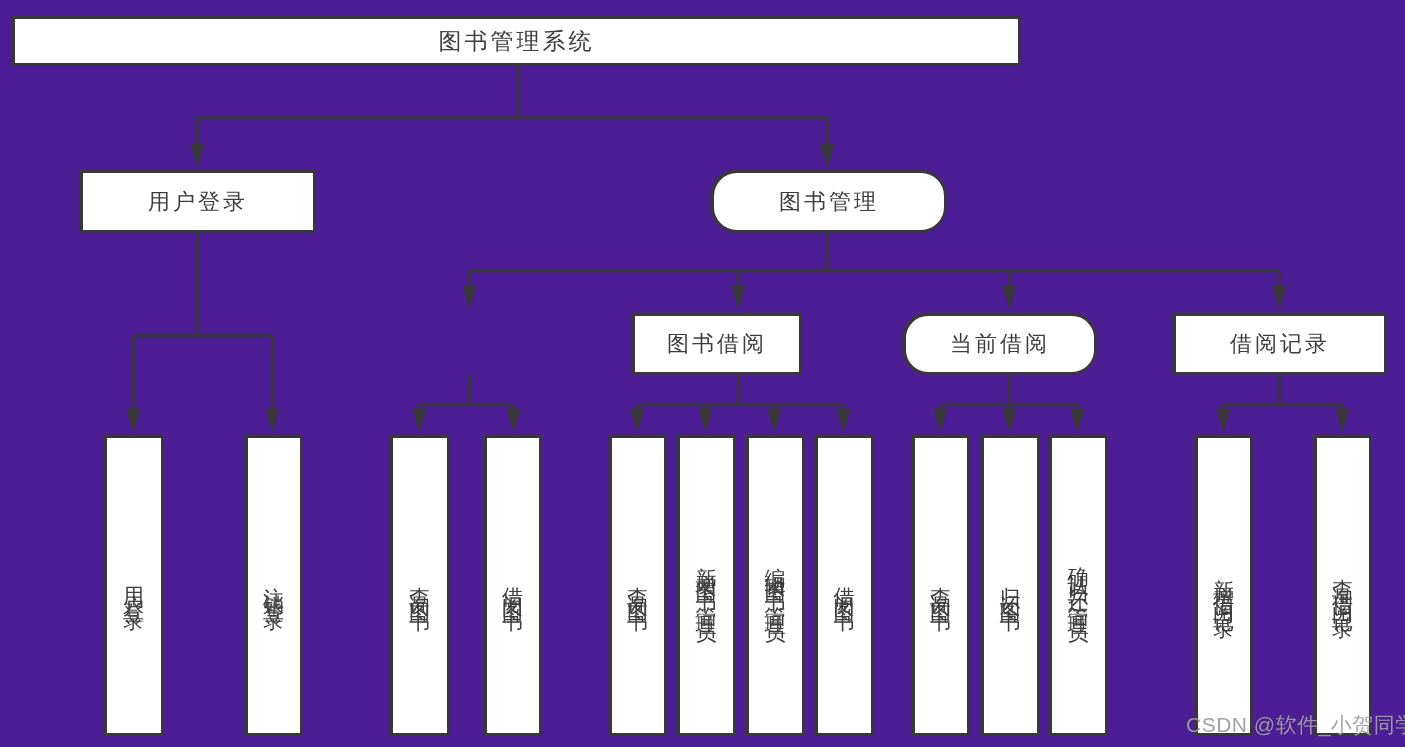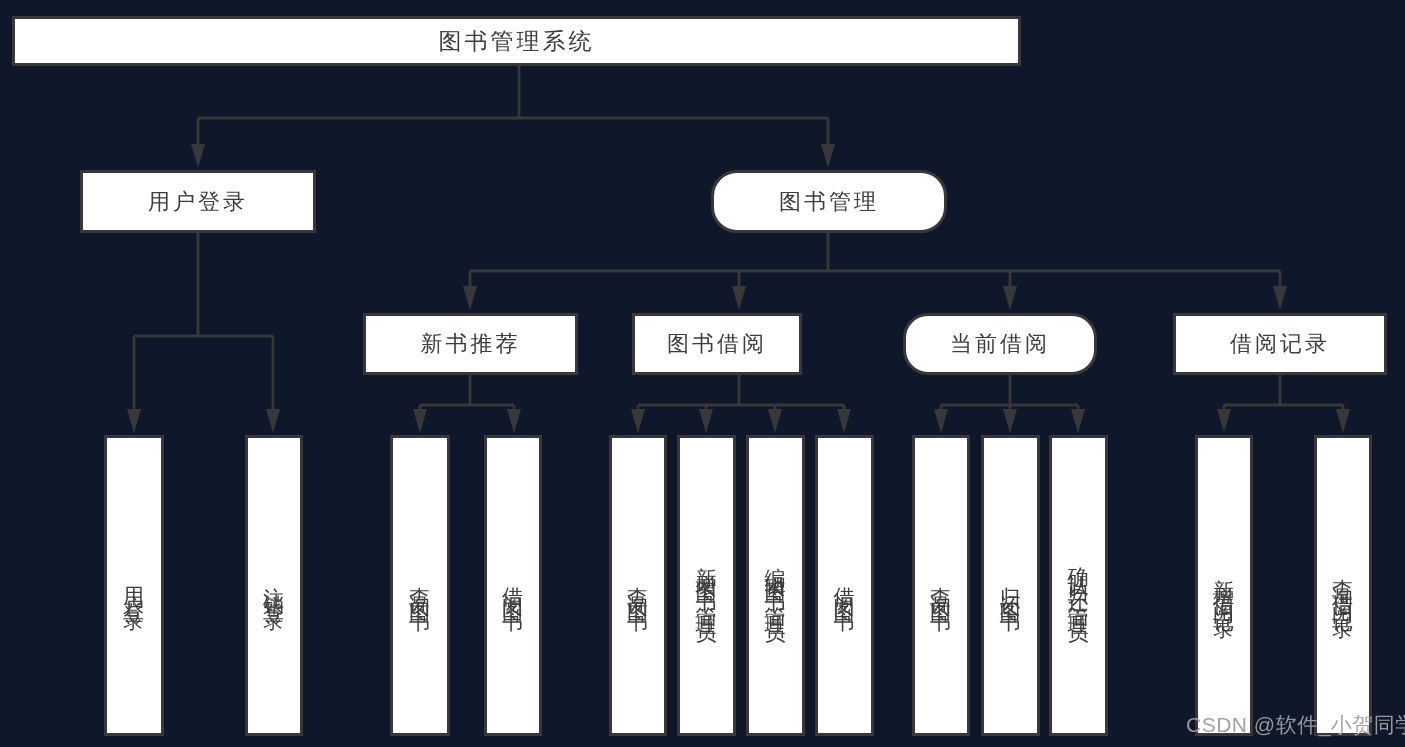--- a/index.html
+++ b/index.html
@@ -4,21 +4,21 @@
 <style>
   html, body {
     margin: 0;
     padding: 0;
     background: #ffffff;
   }
   .canvas {
     position: relative;
     width: 1405px;
     height: 747px;
-    background: #0f172a;
+    background: #4c1d95;
     font-family: "Liberation Sans", sans-serif;
     color: #3d3d3d;
     overflow: hidden;
   }
   svg.connectors {
     position: absolute;
     left: 0;
     top: 0;
     width: 1405px;
     height: 747px;
@@ -118,23 +118,20 @@
     <span>图书管理系统</span>
   </div>
 
   <div class="node h" style="left:80px; top:170px; width:236px; height:63px;">
     <span>用户登录</span>
   </div>
   <div class="node h" style="left:711px; top:170px; width:236px; height:63px;border-radius:26px;">
     <span>图书管理</span>
   </div>
 
-  <div class="node h" style="left:363px; top:313px; width:215px; height:62px;">
-    <span>新书推荐</span>
-  </div>
   <div class="node h" style="left:632px; top:313px; width:170px; height:62px;">
     <span>图书借阅</span>
   </div>
   <div class="node h" style="left:903px; top:313px; width:194px; height:62px;border-radius:25px;">
     <span>当前借阅</span>
   </div>
   <div class="node h" style="left:1173px; top:313px; width:214px; height:62px;">
     <span>借阅记录</span>
   </div>
 

